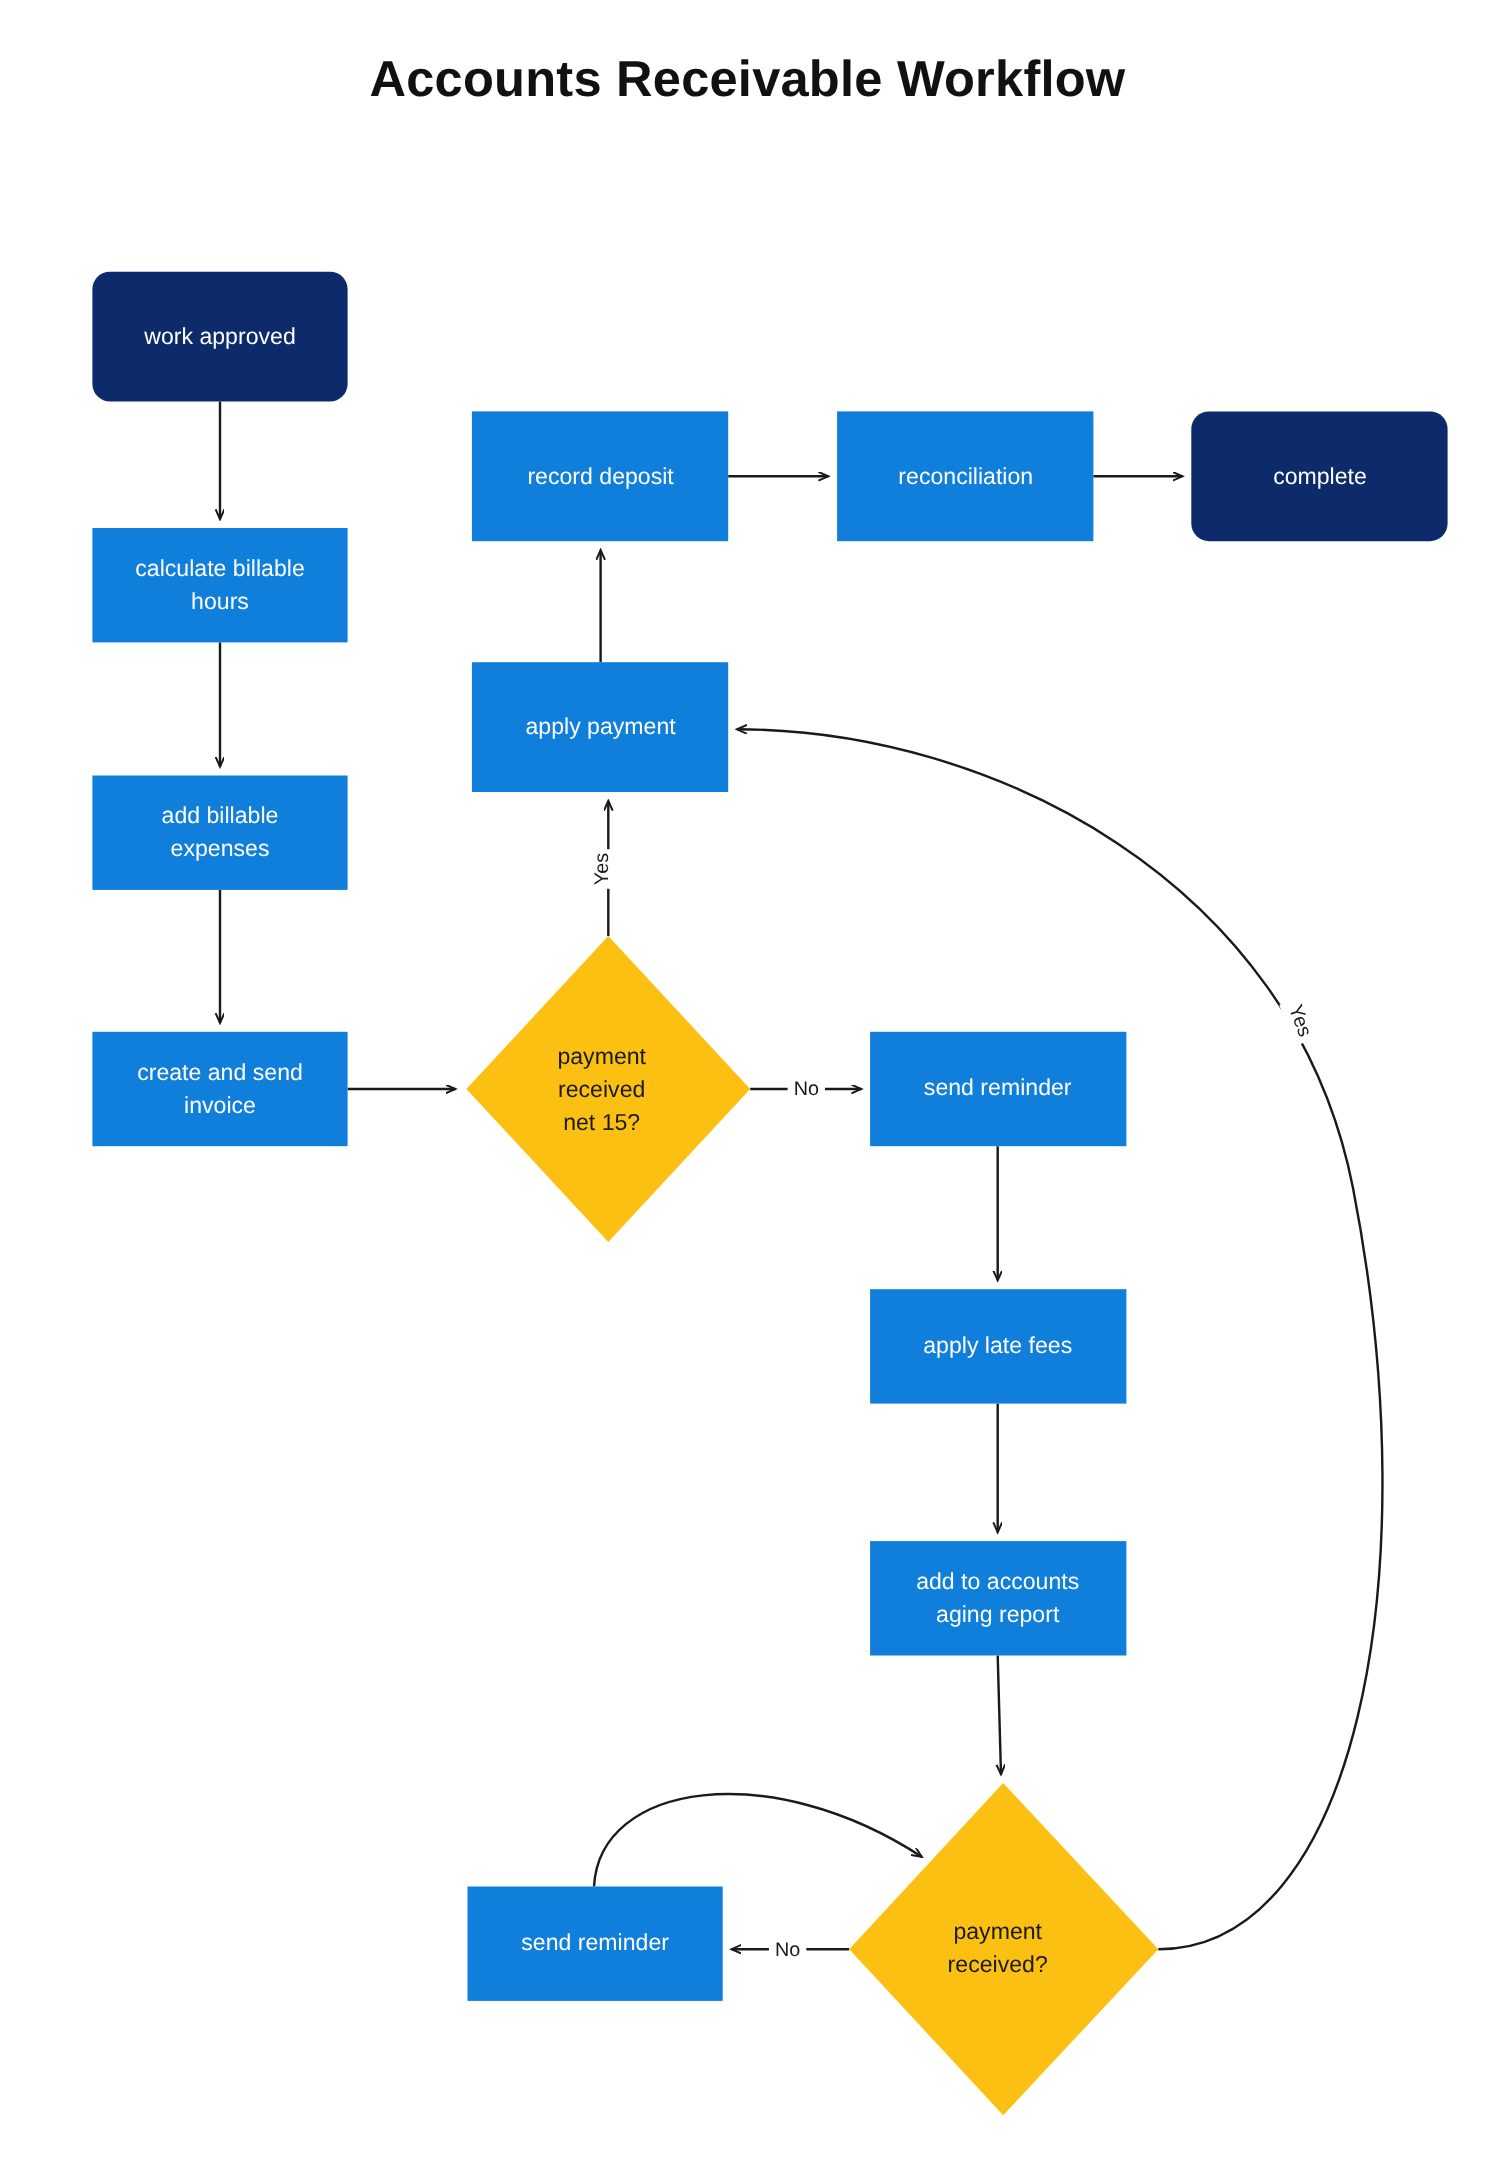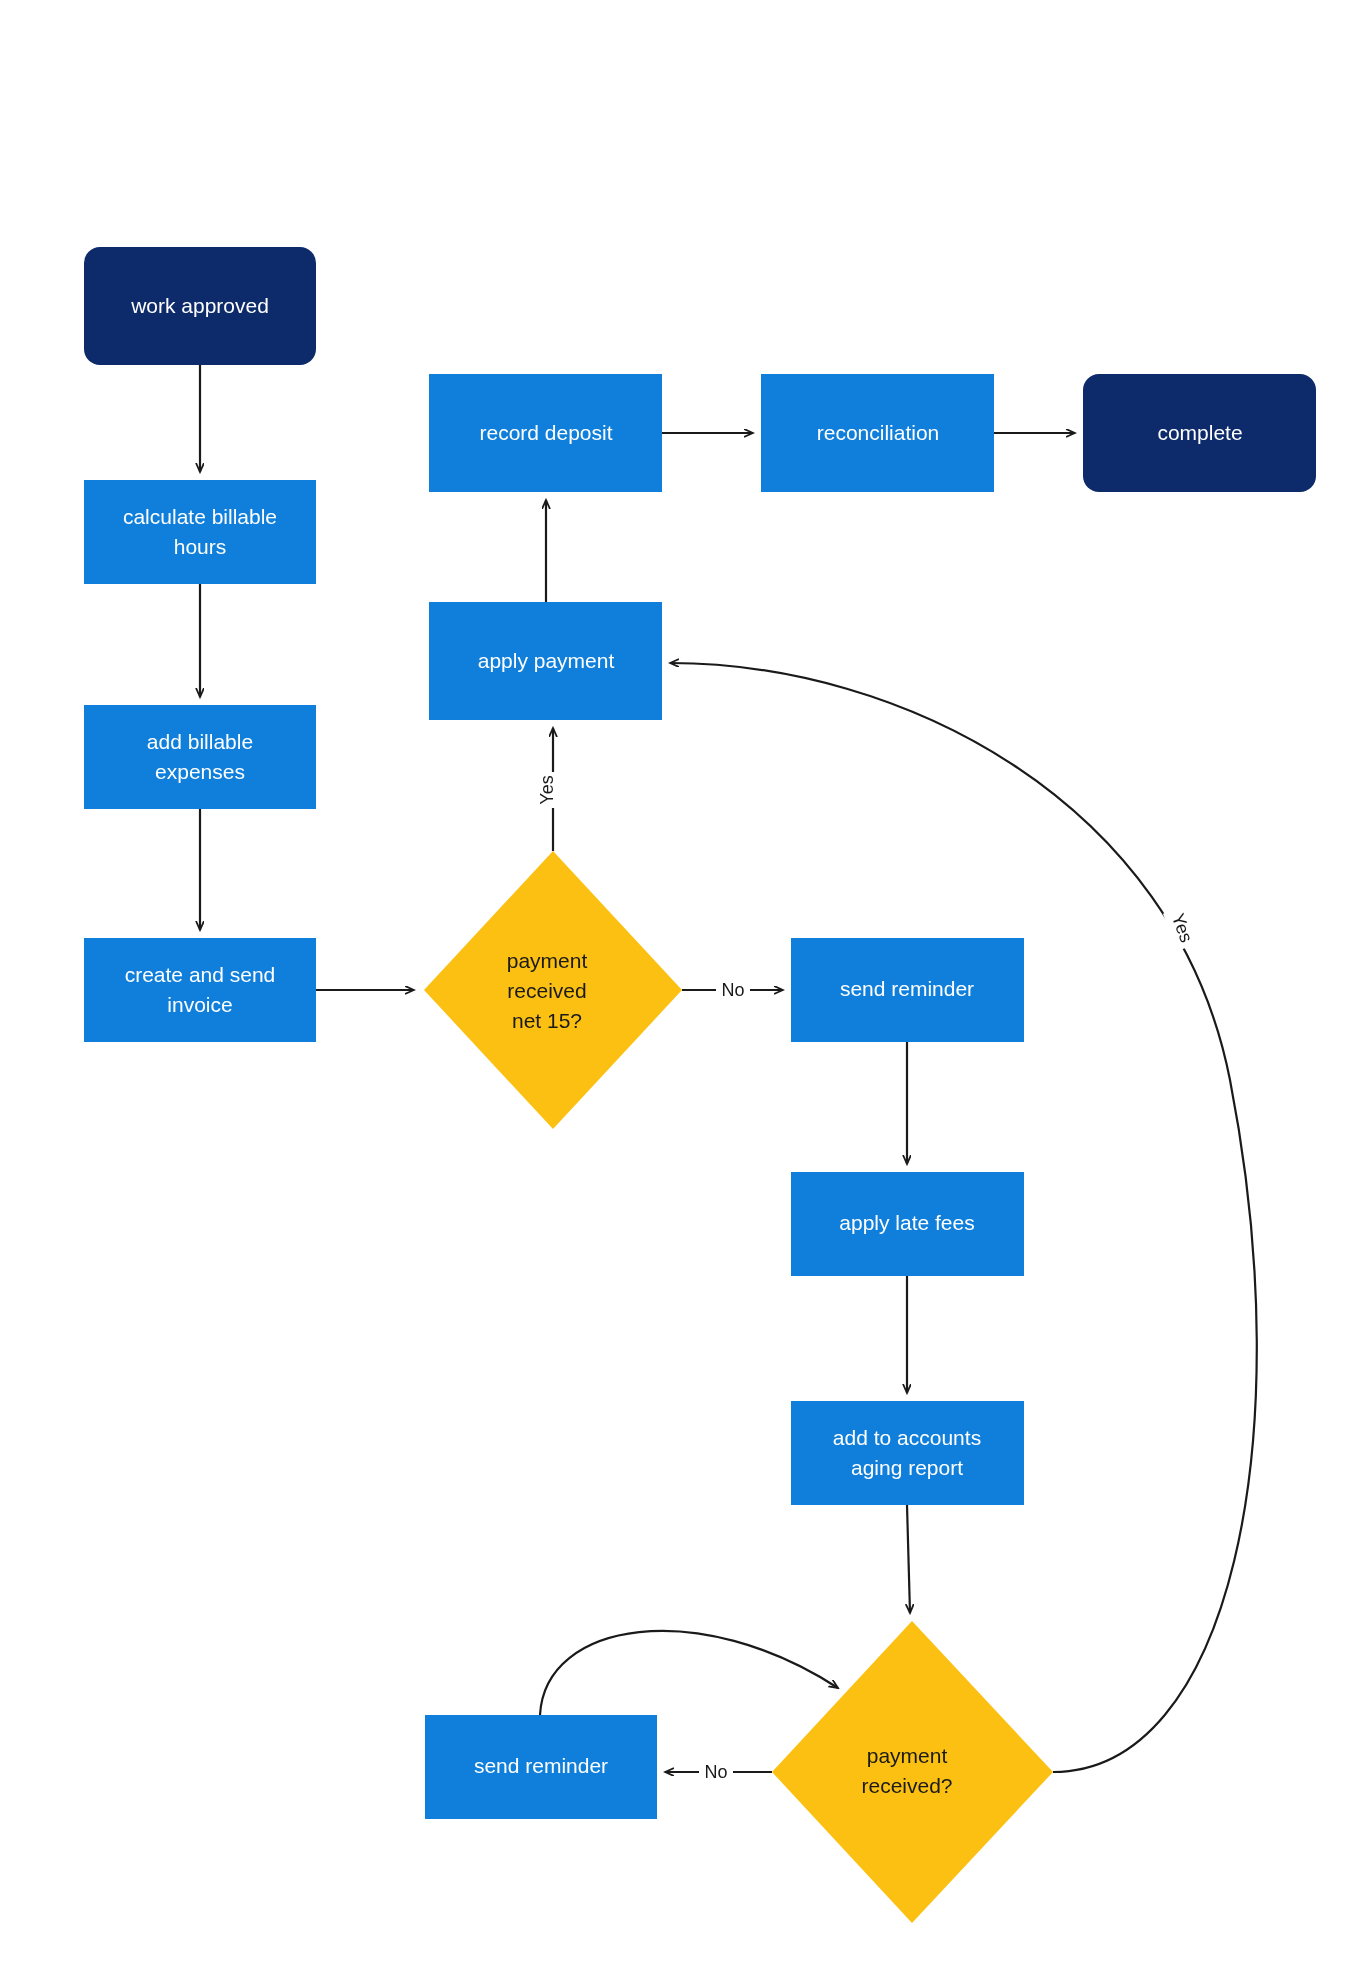--- a/index.html
+++ b/index.html
@@ -59,20 +59,21 @@
     stroke: #1a1a1a;
     stroke-width: 2.2;
     fill: none;
   }
 </style>
 </head>
 <body>
 
 <div id="diagram-root">
 
+  <div class="title">Accounts Receivable Workflow</div>
 
   <svg class="flow" viewBox="0 0 1359 1965">
     <defs>
       <marker id="arrowhead" markerWidth="11" markerHeight="11" refX="9" refY="4" orient="auto" markerUnits="userSpaceOnUse">
         <path d="M0,0 L9,4 L0,8" fill="none" stroke="#1a1a1a" stroke-width="1.8"></path>
       </marker>
     </defs>
 
     <g>
       <line class="edge-line" x1="200" y1="365" x2="200" y2="472" marker-end="url(#arrowhead)"></line>

